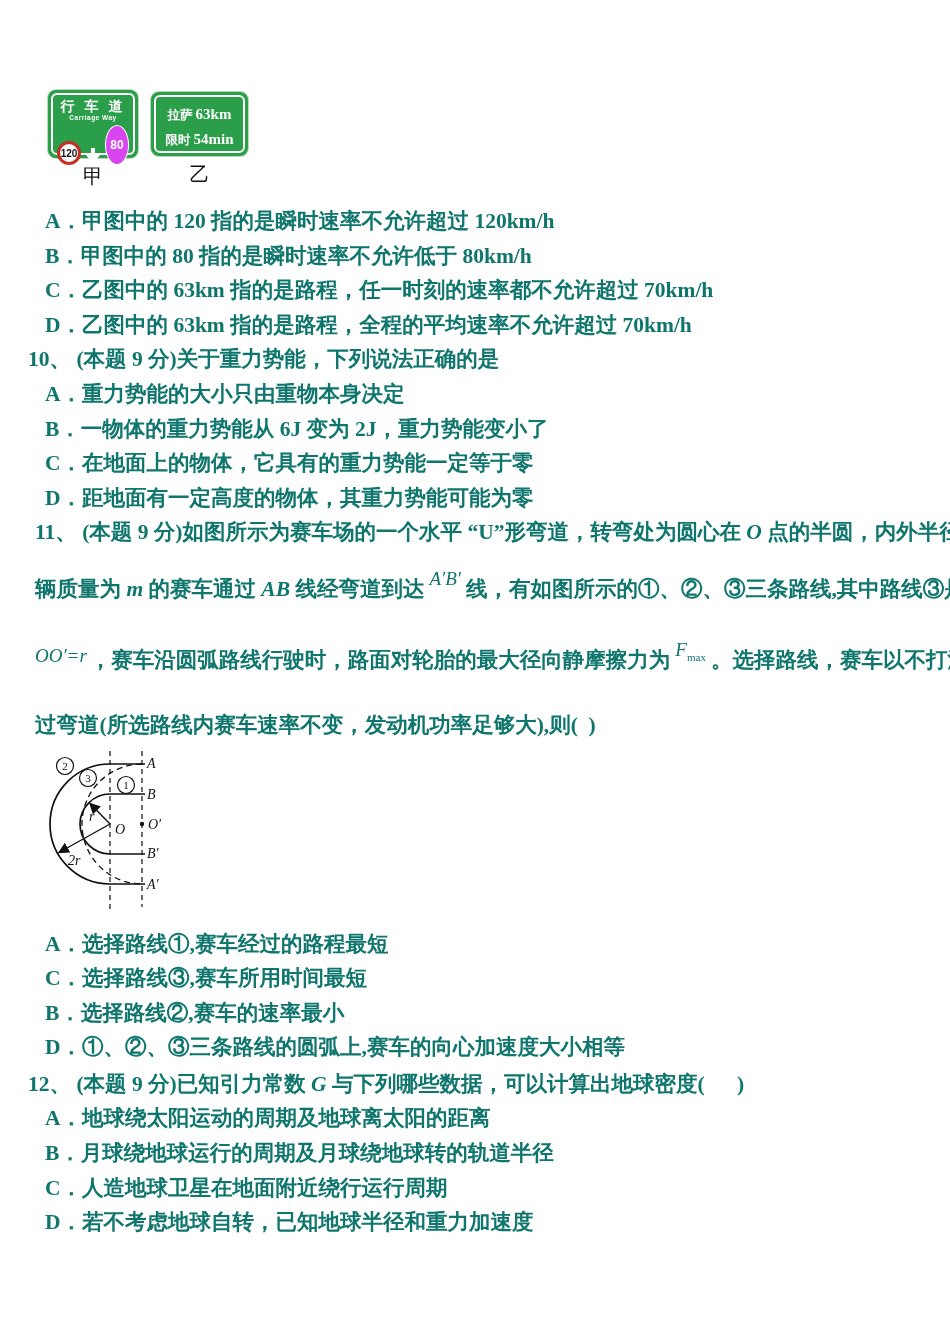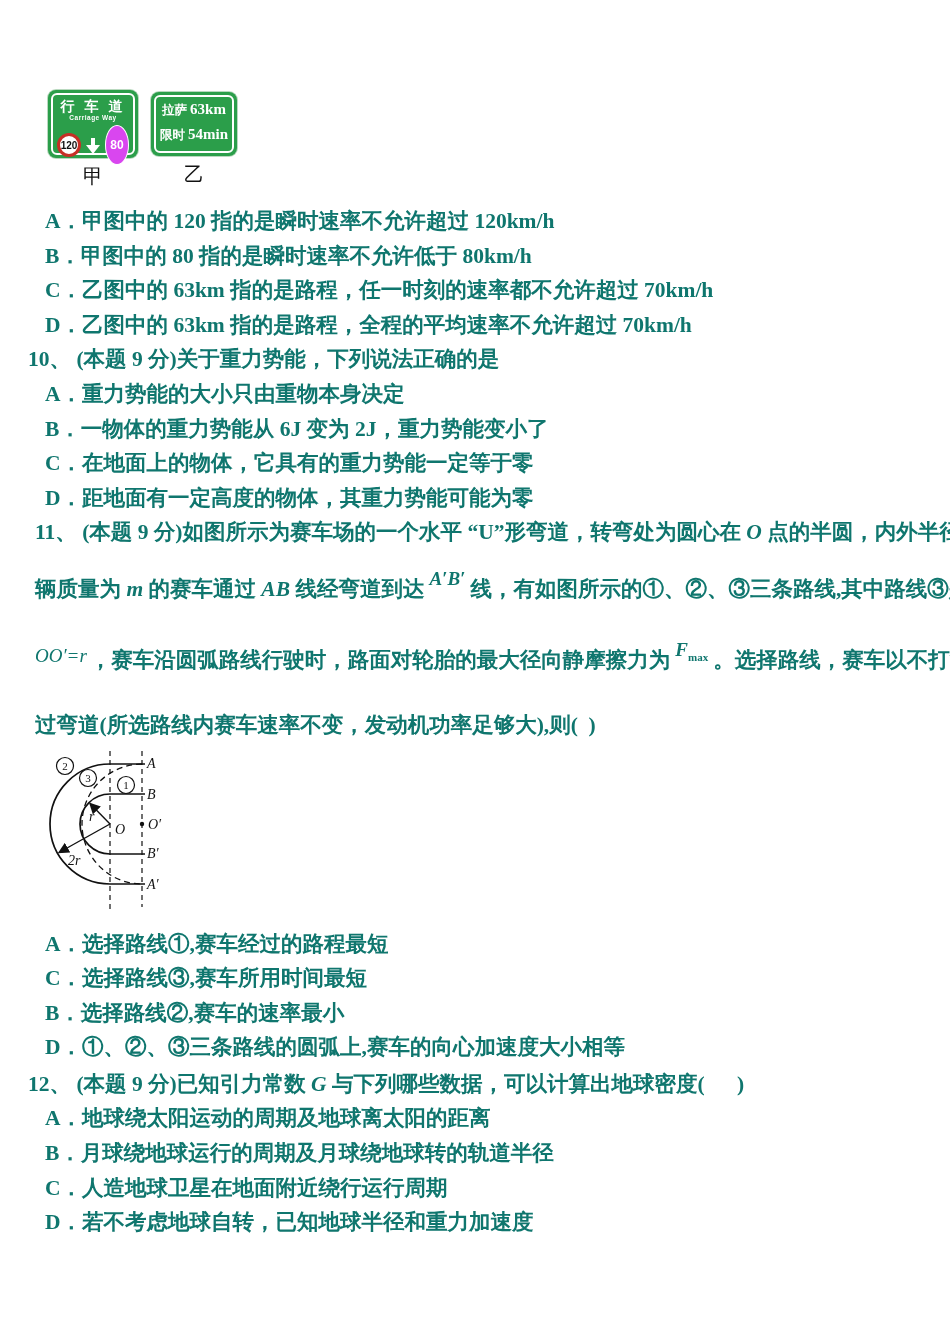--- a/index.html
+++ b/index.html
@@ -19,56 +19,56 @@
     box-shadow: 0 0 0 1px #b9d9bf;
   }
   .sign-inner {
     border: 2px solid #ffffff; border-radius: 6px;
     color: #fff; font-weight: bold; text-align: center;
     font-family: "Liberation Sans", "DejaVu Sans", sans-serif;
   }
   .sign-jia .sign-inner { width: 84px; height: 62px; padding-top: 3px; }
   .sign-title { font-size: 14px; letter-spacing: 3px; line-height: 16px; white-space: pre; }
   .sign-sub { font-size: 6.5px; letter-spacing: 0.5px; line-height: 8px; }
-  .sign-badges { display: flex; justify-content: space-between; align-items: center; padding: 3px 4px 0 4px; }
+  .sign-badges { display: flex; justify-content: space-between; align-items: flex-end; padding: 3px 4px 0 4px; }
   .badge-max {
     width: 24px; height: 24px; border-radius: 50%;
     background: #fff; border: 3px solid #c62f26; color: #111;
     font-size: 10px; font-weight: bold; display: flex; align-items: center; justify-content: center;
   }
   .badge-min {
     width: 24px; height: 40px; border-radius: 50%;
     background: #d946ef; border: 1.5px solid #ffffff; color: #fff;
     font-size: 12px; font-weight: bold; display: flex; align-items: center; justify-content: center;
   }
   .arrow-down { position: relative; width: 14px; height: 17px; margin-top: 2px; }
   .arrow-down .stem { position: absolute; left: 5px; top: 0; width: 4px; height: 8px; background: #fff; }
   .arrow-down .head {
     position: absolute; left: 0; top: 7px; width: 0; height: 0;
     border-left: 7px solid transparent; border-right: 7px solid transparent; border-top: 9px solid #fff;
   }
   .sign-yi { margin-top: 2px; }
-  .sign-yi .sign-inner { width: 80px; height: 58px; }
+  .sign-yi .sign-inner { width: 91px; height: 58px; padding-top: 5px; }
   .yi-row { display: flex; align-items: baseline; justify-content: center; gap: 3px; line-height: 24px; }
   .yi-cn { font-size: 12.5px; font-weight: bold; }
   .yi-num { font-size: 15px; font-weight: bold; font-family: "Liberation Serif", serif; }
   .sign-caption { font-size: 20px; color: #111; margin-top: 5px; font-weight: normal; }
 
   
   .line {
     font-size: 21.5px; font-weight: bold; line-height: 34.6px;
     white-space: pre; color: #0f766e;
   }
   .opt { padding-left: 45px; }
   .qhead { padding-left: 28px; }
   .q11line { padding-left: 35px; }
   .var { font-style: italic; }
   .mraise {
     display: inline-block; transform: translateY(-11px);
-    font-style: italic; font-weight: bold; font-size: 19px; padding: 0 5px; text-align: right;
+    font-style: italic; font-weight: normal; font-size: 19px; padding: 0 5px; text-align: right;
   }
   .mraise2 {
     display: inline-block; transform: translateY(-5px);
     font-style: italic; font-weight: normal; font-size: 19px; padding-right: 3px;
   }
   .fm sub { font-size: 11px; font-style: normal; }
   .mt14 { margin-top: 14px; }
   .mt22 { margin-top: 22px; }
   .mt35 { margin-top: 35px; }
   .mt23 { margin-top: 23px; }

